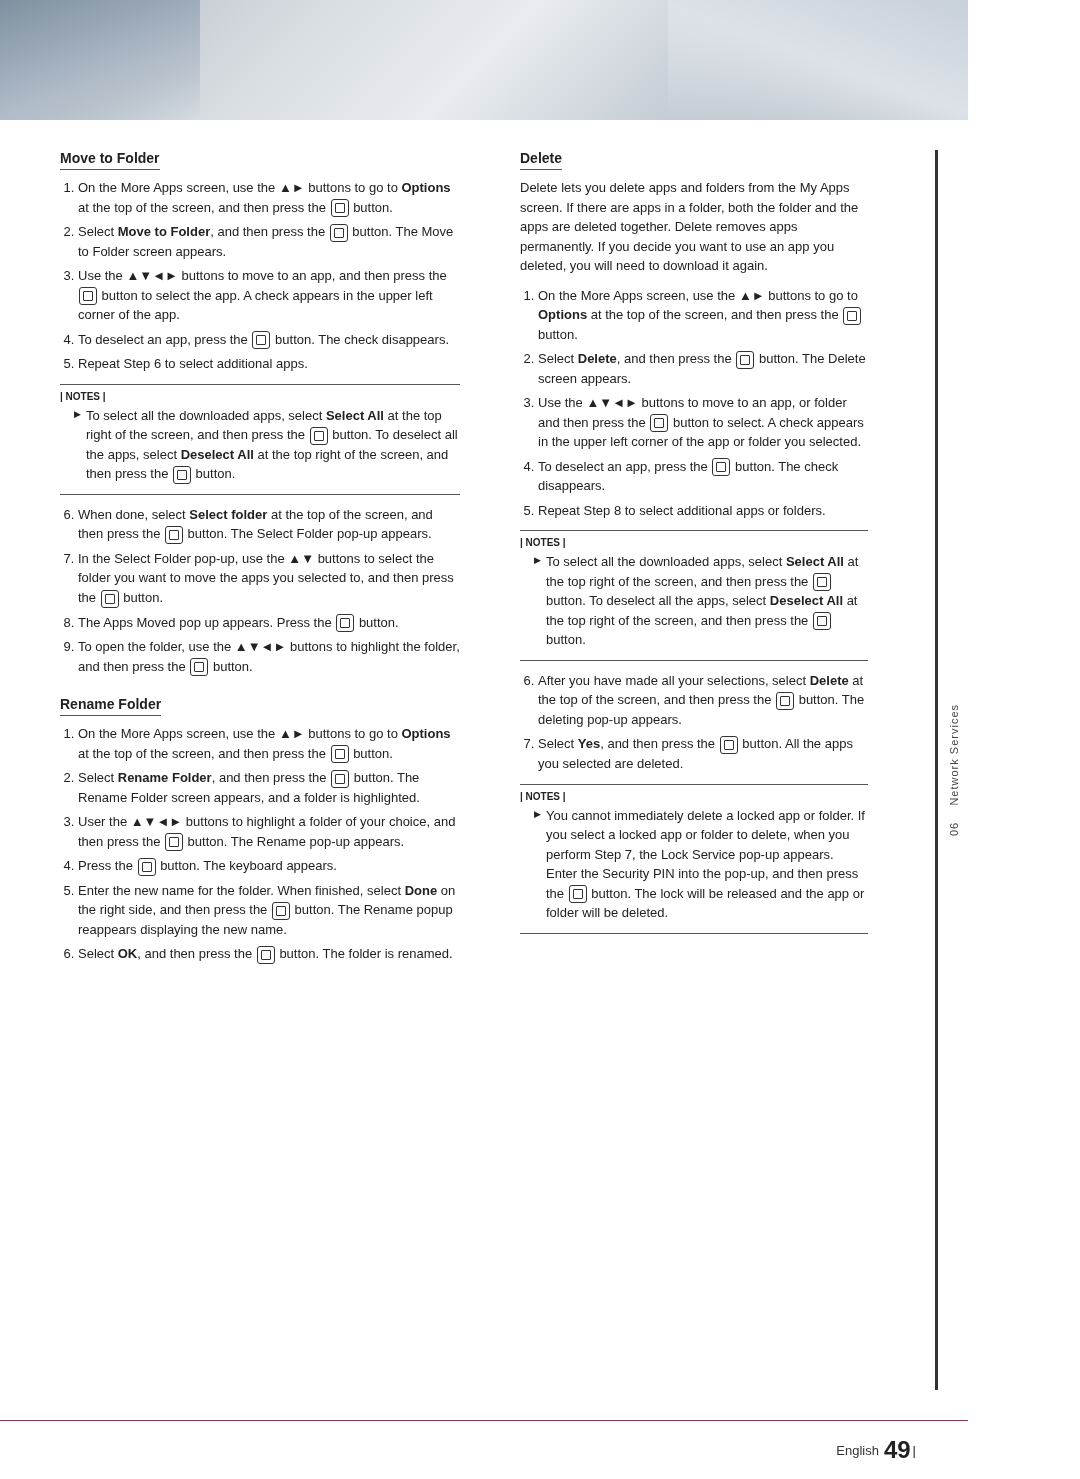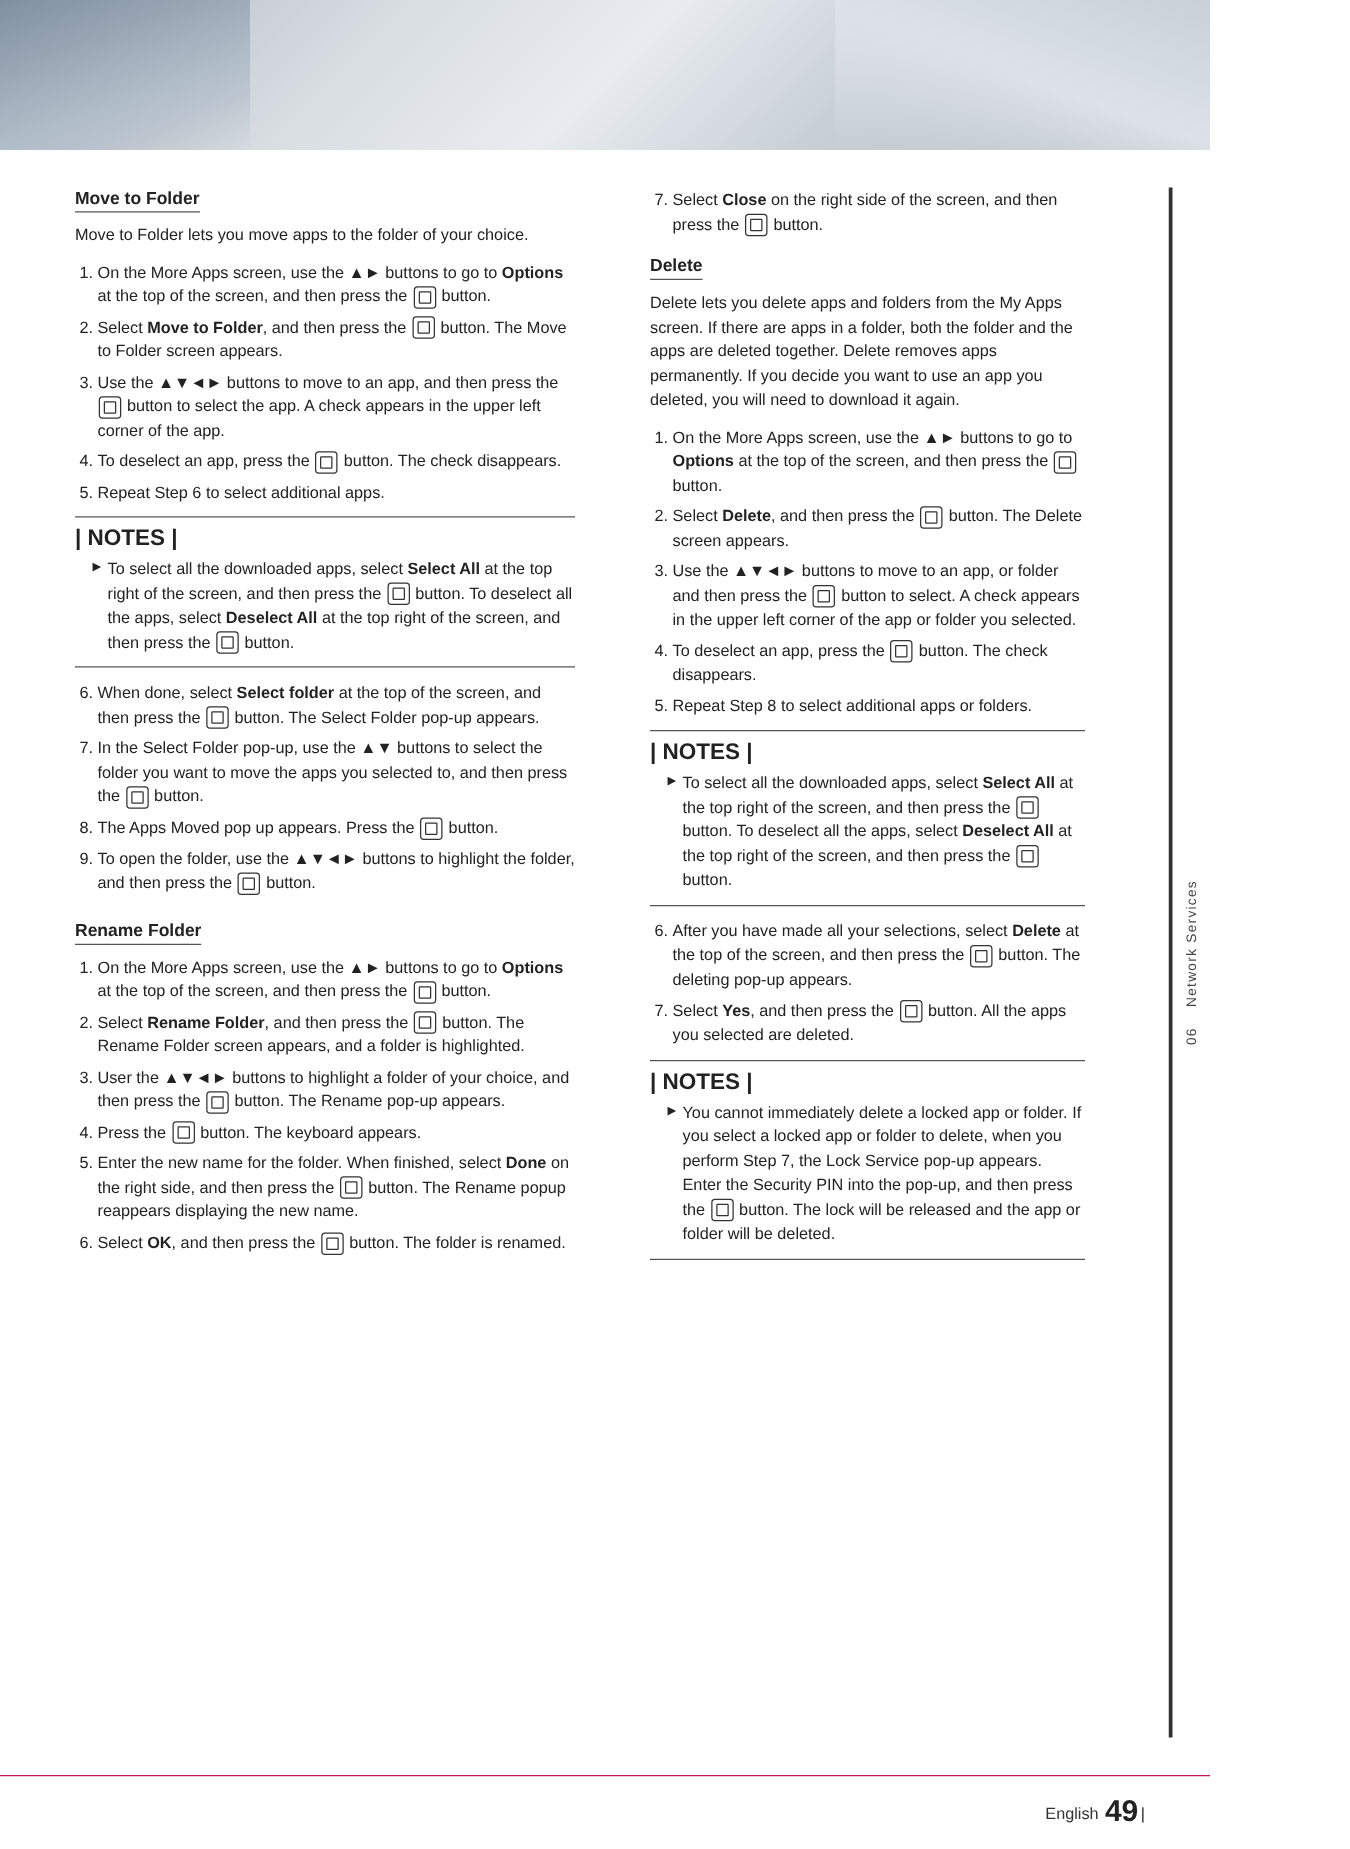--- a/index.html
+++ b/index.html
@@ -110,21 +110,21 @@
     }
 
     .notes-block {
       border-top: 1px solid #555;
       border-bottom: 1px solid #555;
       padding: 6px 0;
       margin: 10px 0;
     }
 
     .notes-label {
-      font-size: 18px;
+      font-size: 10px;
       font-weight: bold;
       margin-bottom: 4px;
     }
 
     .notes-block ul {
       padding-left: 14px;
       list-style: none;
     }
 
     .notes-block ul li {
@@ -205,21 +205,20 @@
 <div class="page-wrapper">
 
   <div class="header-image"></div>
 
   <div class="content-area">
 
     <div class="left-column">
 
       
       <h2 class="section-title">Move to Folder</h2>
-      <p class="intro-text">Move to Folder lets you move apps to the folder of your choice.</p>
 
       <ol start="1">
         <li>On the More Apps screen, use the ▲► buttons to go to <b>Options</b> at the top of the screen, and then press the <span class="btn-icon"></span> button.</li>
         <li>Select <b>Move to Folder</b>, and then press the <span class="btn-icon"></span> button. The Move to Folder screen appears.</li>
         <li>Use the ▲▼◄► buttons to move to an app, and then press the <span class="btn-icon"></span> button to select the app. A check appears in the upper left corner of the app.</li>
         <li>To deselect an app, press the <span class="btn-icon"></span> button. The check disappears.</li>
         <li>Repeat Step 6 to select additional apps.</li>
       </ol>
 
       <div class="notes-block">
@@ -259,23 +258,20 @@
         <div style="writing-mode: vertical-rl; transform: rotate(180deg); font-size: 11px; color: #444; letter-spacing: 1px;">
           <span>06</span>
           &nbsp;&nbsp;
           <span>Network Services</span>
         </div>
       </div>
 
       <div class="right-column-inner">
 
         
-        <ol start="7" style="margin-bottom:15px;">
-          <li>Select <b>Close</b> on the right side of the screen, and then press the <span class="btn-icon"></span> button.</li>
-        </ol>
 
         
         <h2 class="section-title">Delete</h2>
         <p class="intro-text">Delete lets you delete apps and folders from the My Apps screen. If there are apps in a folder, both the folder and the apps are deleted together. Delete removes apps permanently. If you decide you want to use an app you deleted, you will need to download it again.</p>
 
         <ol>
           <li>On the More Apps screen, use the ▲► buttons to go to <b>Options</b> at the top of the screen, and then press the <span class="btn-icon"></span> button.</li>
           <li>Select <b>Delete</b>, and then press the <span class="btn-icon"></span> button. The Delete screen appears.</li>
           <li>Use the ▲▼◄► buttons to move to an app, or folder and then press the <span class="btn-icon"></span> button to select. A check appears in the upper left corner of the app or folder you selected.</li>
           <li>To deselect an app, press the <span class="btn-icon"></span> button. The check disappears.</li>

